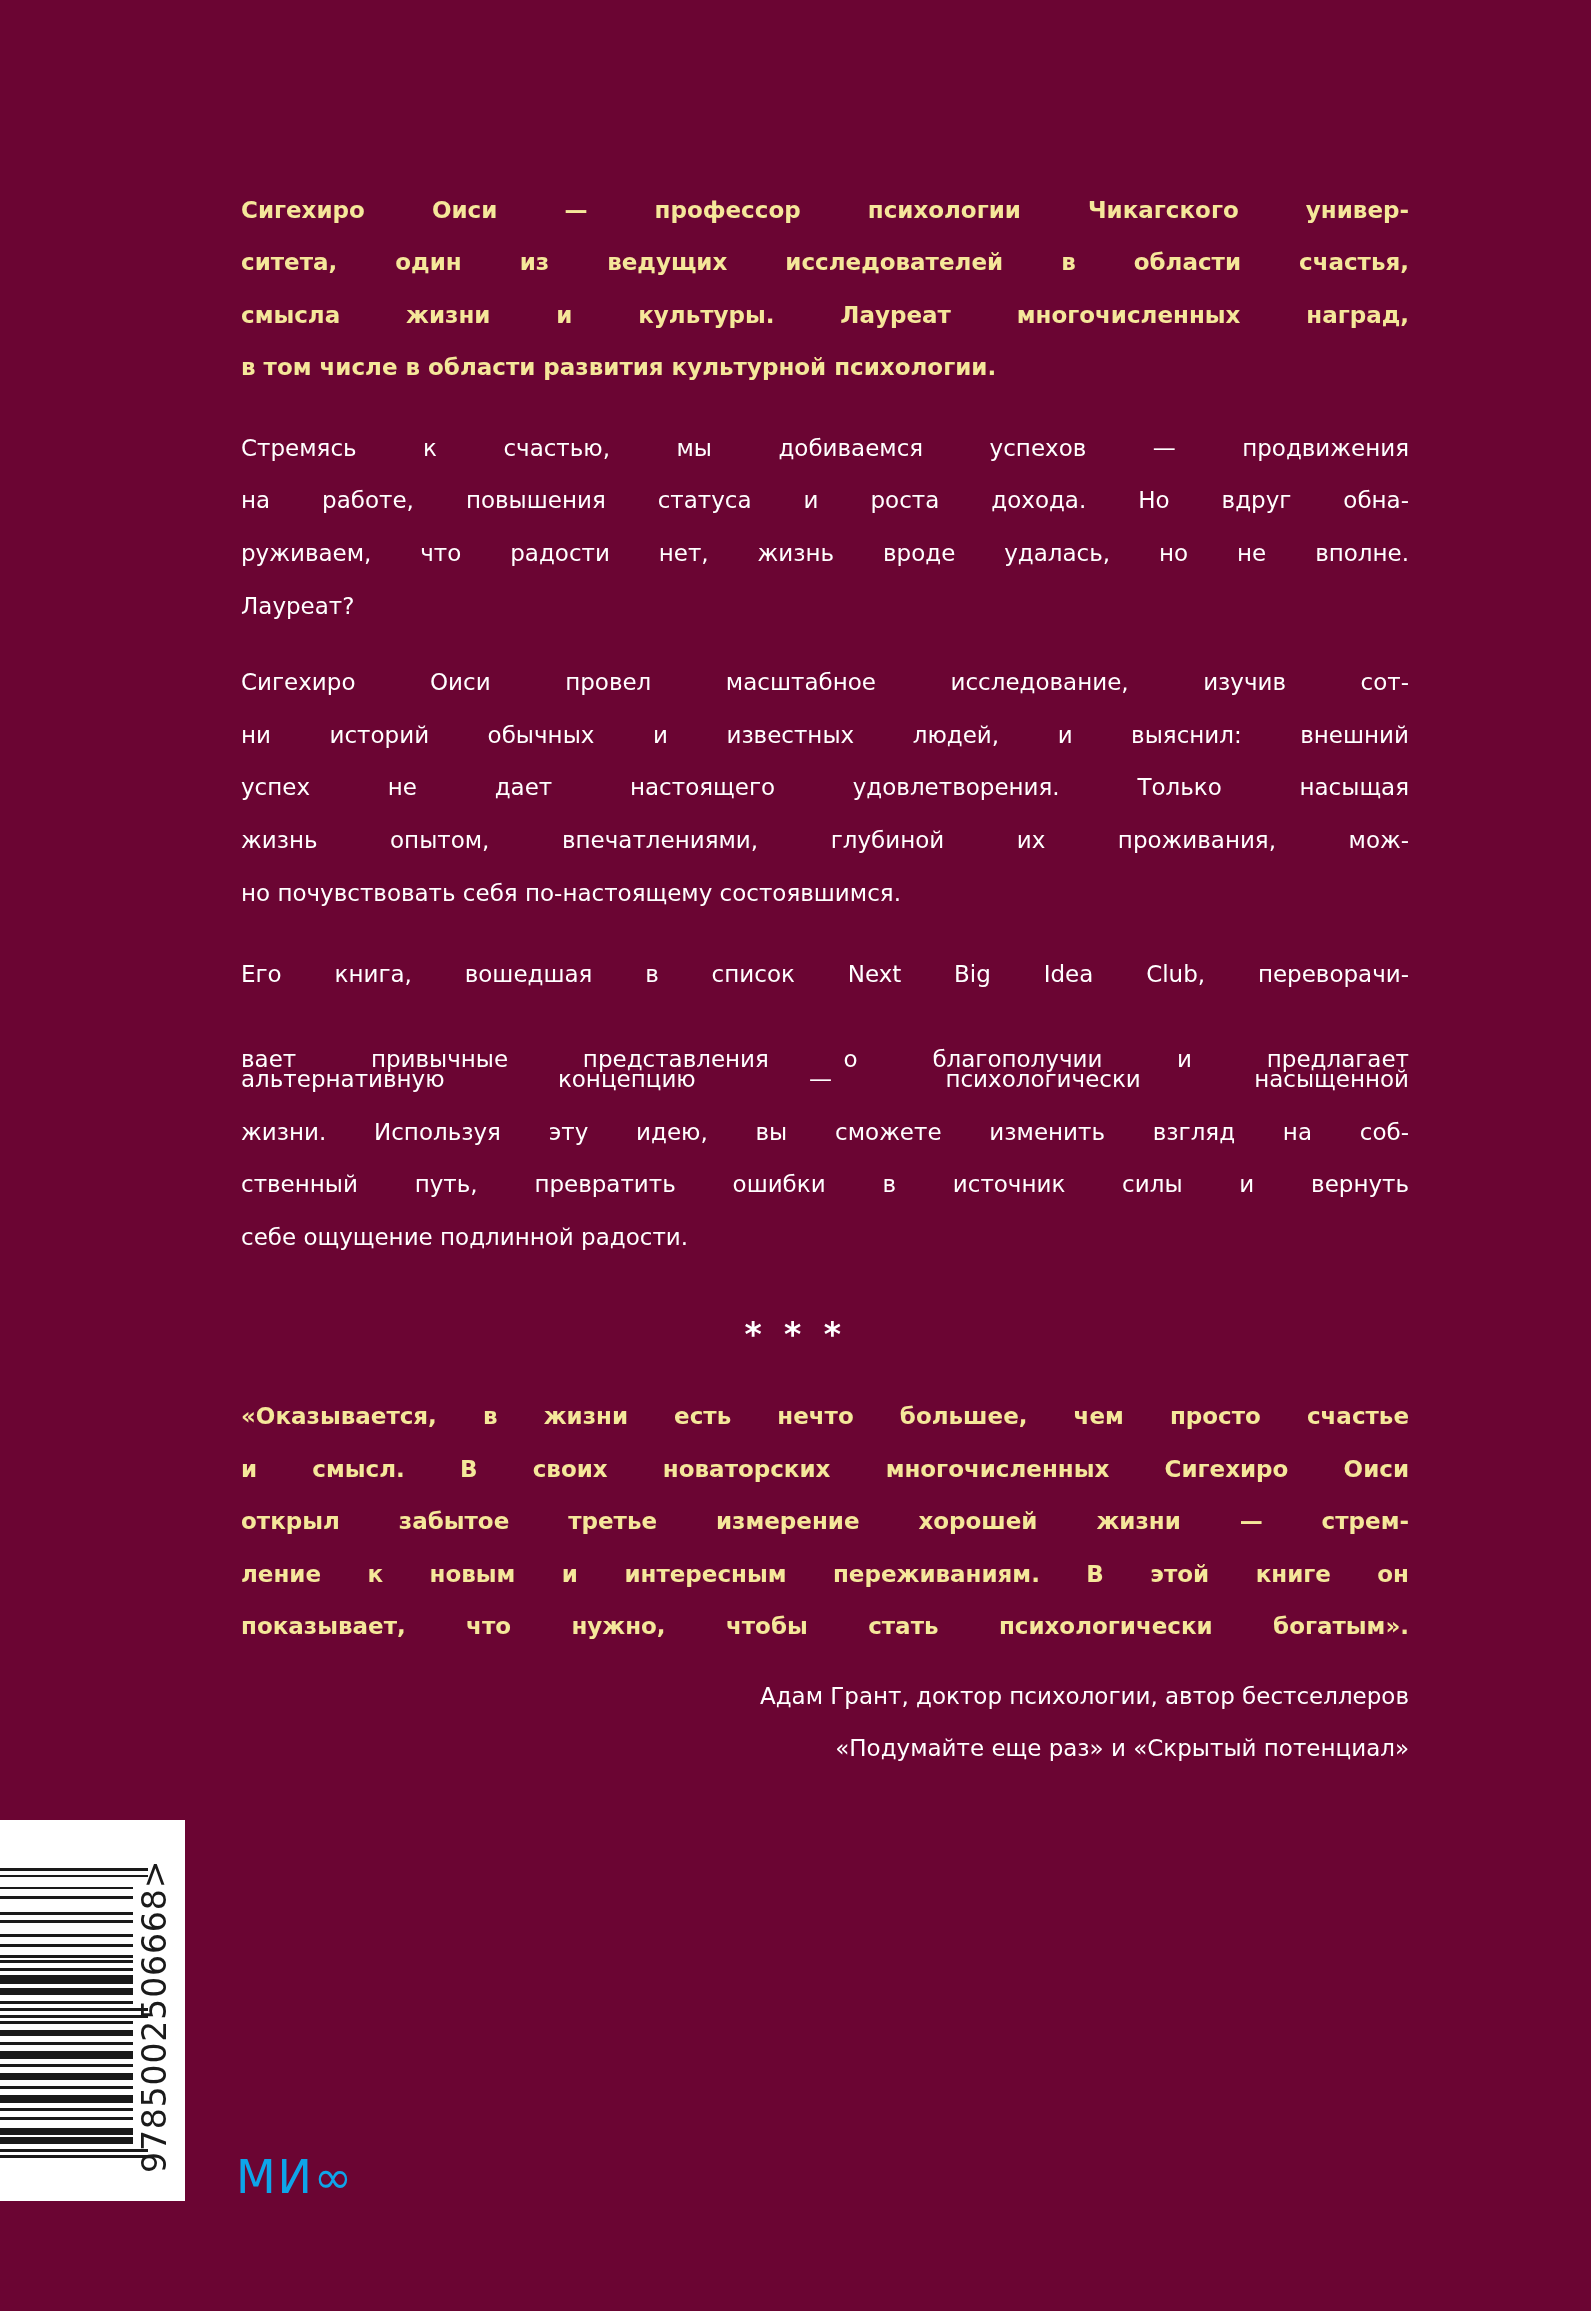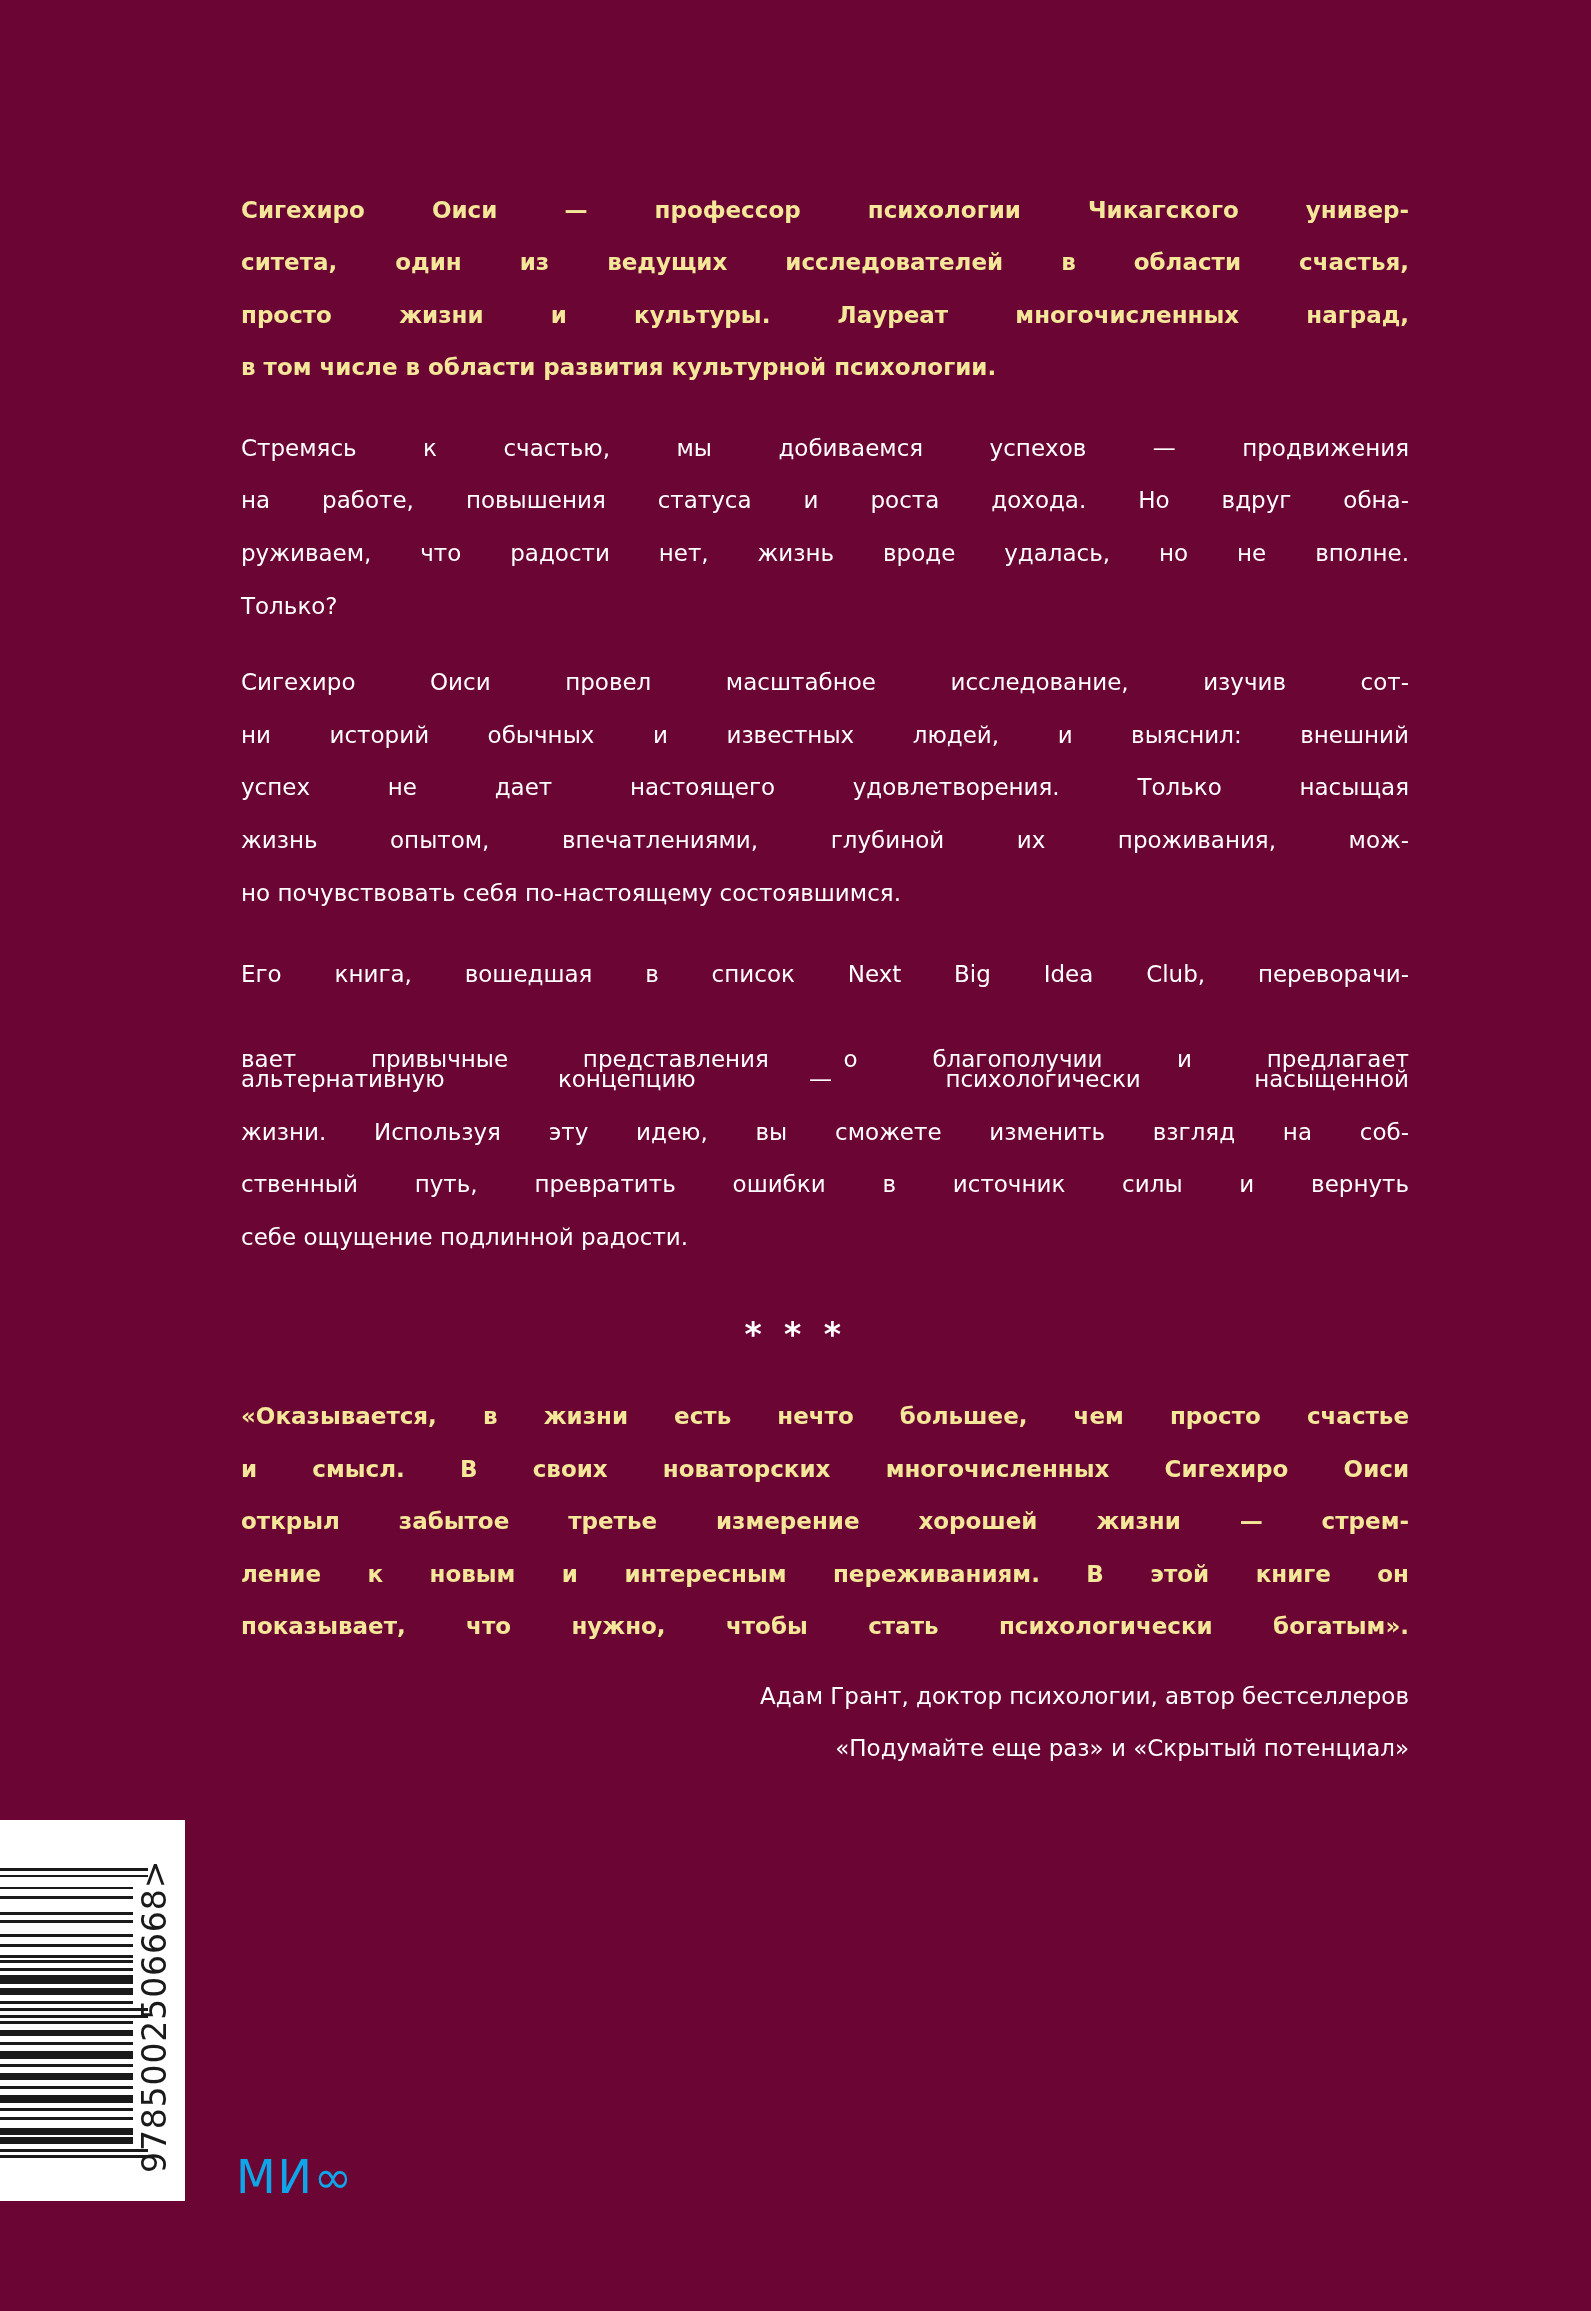--- a/index.html
+++ b/index.html
@@ -73,29 +73,29 @@
     line-height: 55px;
     letter-spacing: 1.8px;
   }
 </style>
 </head>
 <body>
 
 <div class="col" style="top:0;">
   <div class="line yellow" style="top:184px;">Сигехиро Оиси — профессор психологии Чикагского универ-</div>
   <div class="line yellow" style="top:236px;">ситета, один из ведущих исследователей в области счастья,</div>
-  <div class="line yellow" style="top:289px;">просто жизни и культуры. Лауреат многочисленных наград,</div>
+  <div class="line yellow" style="top:289px;">смысла жизни и культуры. Лауреат многочисленных наград,</div>
   <div class="line yellow last" style="top:341px;">в том числе в области развития культурной психологии.</div>
 </div>
 
 <div class="col" style="top:0;">
   <div class="line white" style="top:422px;">Стремясь к счастью, мы добиваемся успехов — продвижения</div>
   <div class="line white" style="top:474px;">на работе, повышения статуса и роста дохода. Но вдруг обна-</div>
   <div class="line white" style="top:527px;">руживаем, что радости нет, жизнь вроде удалась, но не вполне.</div>
-  <div class="line white last" style="top:580px;">Только?</div>
+  <div class="line white last" style="top:580px;">Лауреат?</div>
 </div>
 
 <div class="col" style="top:0;">
   <div class="line white" style="top:656px;">Сигехиро Оиси провел масштабное исследование, изучив сот-</div>
   <div class="line white" style="top:709px;">ни историй обычных и известных людей, и выяснил: внешний</div>
   <div class="line white" style="top:761px;">успех не дает настоящего удовлетворения. Только насыщая</div>
   <div class="line white" style="top:814px;">жизнь опытом, впечатлениями, глубиной их проживания, мож-</div>
   <div class="line white last" style="top:867px;">но почувствовать себя по-настоящему состоявшимся.</div>
 </div>
 

